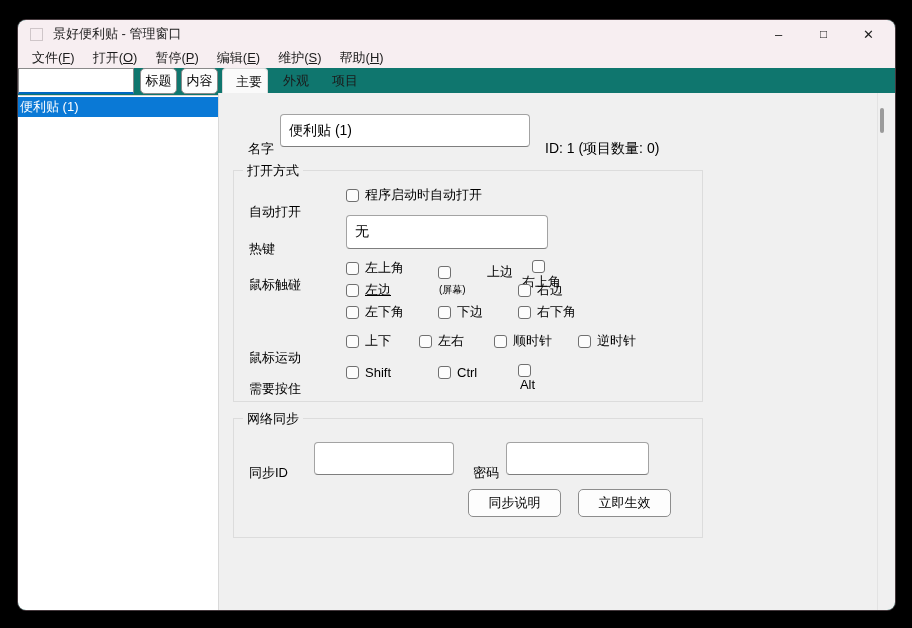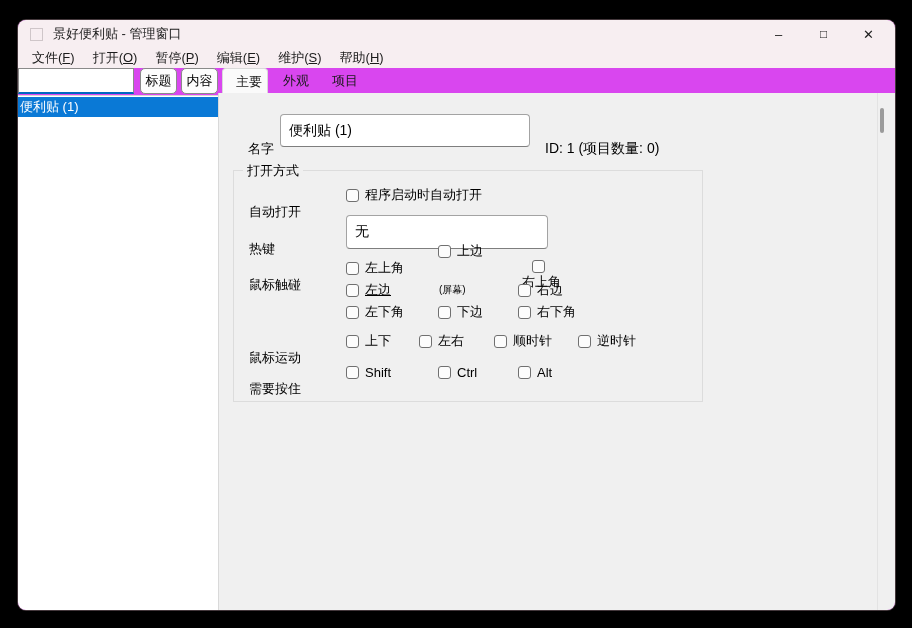--- a/index.html
+++ b/index.html
@@ -6,21 +6,21 @@
   html,body { width:912px; height:628px; }
   body {
     background:#000;
     position:relative;
     font-family:"Liberation Sans","DejaVu Sans",sans-serif;
     color:#000;
     overflow:hidden;
   }
   .window {
     position:absolute; left:18px; top:20px; width:877px; height:590px;
-    background:#d946ef; border-radius:8px; overflow:hidden;
+    background:#0f766e; border-radius:8px; overflow:hidden;
     box-shadow:0 0 0 1px #44383c, 0 8px 24px rgba(0,0,0,.6);
   }
   
   .titlebar {
     position:absolute; left:0; top:0; right:0; height:28px;
     background:#f7eef1; display:flex; align-items:center;
   }
   .app-icon {
     width:13px; height:13px; border:1px solid #cfc6c9; background:#f7eef1;
     margin-left:12px; flex:0 0 auto;
@@ -165,21 +165,21 @@
     </div>
 
     <div class="lbl" style="left:15px;top:53px;">热键</div>
     <input class="text-input" style="left: 112px; top: 44px; width: 202px; height: 34px;" value="无">
 
     <div class="lbl" style="left:15px;top:89px;">鼠标触碰</div>
     <div class="check" style="left:112px;top:89px;">
         <span class="box"></span>
         <span>左上角</span>
       </div>
-    <div class="check" style="left:204px;top:72px;">
+    <div class="check" style="left:204px;top:93px;gap:30px;">
         <span class="box"></span>
         <span>上边</span>
       </div>
     <div class="check" style="left:288px;top:89px;flex-direction:column;">
         <span class="box"></span>
         <span>右上角</span>
       </div>
     <div class="check" style="left:112px;top:111px;text-decoration:underline;">
         <span class="box"></span>
         <span>左边</span>
@@ -222,20 +222,31 @@
 
     <div class="lbl" style="left:15px;top:193px;">需要按住</div>
     <div class="check" style="left:112px;top:193px;">
         <span class="box"></span>
         <span>Shift</span>
       </div>
     <div class="check" style="left:204px;top:193px;">
         <span class="box"></span>
         <span>Ctrl</span>
       </div>
-    <div class="check" style="left:284px;top:193px;">
+    <div class="check" style="left:284px;top:193px;flex-direction:column;">
         <span class="box"></span>
         <span>Alt</span>
       </div>
   </div>
 
+  <div class="groupbox" style="left:215px;top:398px;width:470px;height:120px;">
+    <div class="groupbox-label">网络同步</div>
+
+    <div class="lbl" style="left:15px;top:29px;">同步ID</div>
+    <input class="text-input" style="left: 80px; top: 23px; width: 140px; height: 33px;" value="">
+    <div class="lbl" style="left:239px;top:29px;">密码</div>
+    <input class="text-input" style="left: 272px; top: 23px; width: 143px; height: 33px;" value="">
+
+    <div class="form-btn" style="left:234px;top:70px;">同步说明</div>
+    <div class="form-btn" style="left:344px;top:70px;">立即生效</div>
+  </div>
 
 </div>
 
 </body></html>

